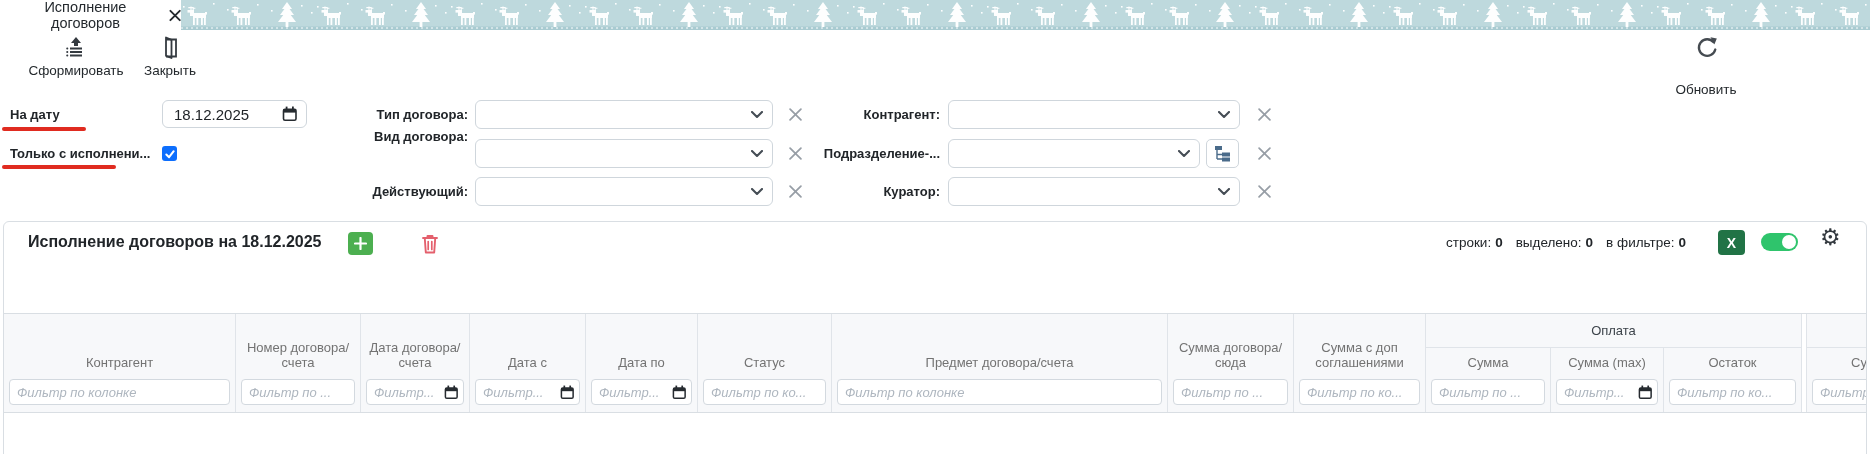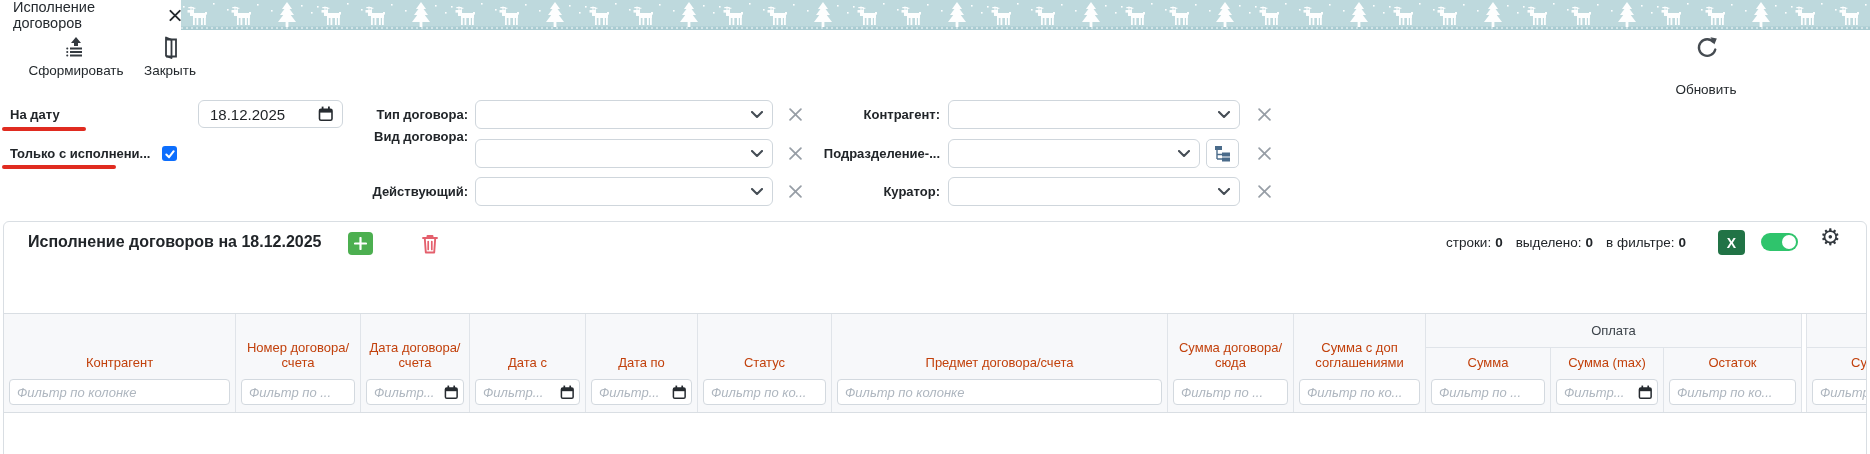--- a/index.html
+++ b/index.html
@@ -1,34 +1,34 @@
 <!DOCTYPE html>
 <html><head>
 <meta charset="utf-8">
 <style>
   html,body{margin:0;padding:0;width:1870px;height:454px;overflow:hidden;background:#fff;
     font-family:"Liberation Sans",sans-serif;color:#212529;position:relative;}
   
-  .tabstrip{position:absolute;left:0;top:0;width:1870px;height:30px;}
+  .tabstrip{position:absolute;left:0;top:0;width:1870px;height:30px;text-align:center;}
   .tab{position:absolute;left:0;top:0;width:181px;height:30px;background:#fff;display:flex;
     align-items:center;gap:11px;padding-left:13px;box-sizing:border-box;font-size:14.5px;color:#24292e;}
   .banner{position:absolute;left:181px;top:0;width:1689px;height:30px;}
   
   .toolbtn{position:absolute;top:36px;display:flex;flex-direction:column;align-items:center;gap:3px;
     font-size:13.5px;color:#24292d;cursor:default;}
   
   .flabel{position:absolute;height:29px;line-height:29px;font-size:13px;font-weight:600;color:#212529;}
   .r-align{text-align:right;}
   .redline{position:absolute;height:4px;background:#e02b20;border-radius:2px;}
   .dd{position:absolute;height:29px;background:#fff;border:1px solid #cfd6dc;border-radius:6px;
     box-sizing:border-box;}
   .dd .chev{position:absolute;right:9px;top:10px;}
   .clearx{position:absolute;width:20px;height:29px;display:flex;align-items:center;justify-content:center;}
   .dateinput{position:absolute;left:162px;top:100px;width:145px;height:28px;border:1px solid #cfd6dc;
-    border-radius:6px;box-sizing:border-box;background:#fff;margin-left:36px;}
+    border-radius:6px;box-sizing:border-box;background:#fff;}
   .dateinput input{border:0;outline:0;background:transparent;width:100px;height:100%;padding:0 0 0 11px;
     font-family:"Liberation Sans",sans-serif;font-size:15px;color:#212529;}
   .dateinput svg{position:absolute;right:8px;top:5px;}
   .checkbox{position:absolute;left:162px;top:146px;width:15px;height:15px;background:#0d6efd;
     border-radius:3px;display:flex;align-items:center;justify-content:center;}
   .treebtn{position:absolute;left:1206px;width:33px;height:29px;border:1px solid #cfd6dc;border-radius:5px;
     background:#fff;display:flex;align-items:center;justify-content:center;box-sizing:border-box;}
   
   .card{position:absolute;left:3px;top:221px;width:1864px;height:240px;background:#fff;
     border:1px solid #d9dee3;border-radius:6px 6px 0 0;box-sizing:border-box;overflow:hidden;}
@@ -42,21 +42,21 @@
     color:#fff;font-weight:700;font-size:14px;display:flex;align-items:center;justify-content:center;}
   .toggle{position:absolute;left:1757px;top:11px;width:37px;height:18px;background:#2fc46c;border-radius:9px;}
   .toggle .knob{position:absolute;right:2px;top:2px;width:14px;height:14px;background:#fff;border-radius:50%;}
   .gear{position:absolute;left:1816px;top:4px;font-size:23px;color:#343a40;line-height:1;}
   .grouphint{position:absolute;left:8px;top:60px;font-size:14px;font-style:italic;color:#495057;}
   
   .thead{position:absolute;left:0;top:91px;width:1940px;height:100px;display:flex;
     background:#f7f8fa;border-top:1px solid #d9dee3;border-bottom:1px solid #d9dee3;box-sizing:border-box;}
   .col{display:flex;flex-direction:column;border-right:1px solid #e0e4e9;box-sizing:border-box;}
   .col-label{flex:1;display:flex;align-items:flex-end;justify-content:center;text-align:center;
-    font-size:13px;color:#c2410c;line-height:1.15;padding:0 3px 6px;box-sizing:border-box;}
+    font-size:13px;color:#737373;line-height:1.15;padding:0 3px 6px;box-sizing:border-box;}
   .col-filter{height:35px;display:flex;align-items:flex-start;padding:2px 5px 0;box-sizing:border-box;}
   .fwrap{position:relative;width:100%;}
   .fwrap input{width:100%;height:26px;border:1px solid #d3d9df;border-radius:4px;box-sizing:border-box;
     padding:0 7px;font-family:"Liberation Sans",sans-serif;font-size:13px;color:#495057;background:#fff;outline:0;}
   .fwrap input::placeholder{font-style:italic;color:#aeb6bf;opacity:1;}
   .fwrap.hascal input{padding-right:22px;}
   .fwrap.hascal svg{position:absolute;right:5px;top:6px;}
   .colgroup{display:flex;flex-direction:column;box-sizing:border-box;}
   .group-label{height:34px;display:flex;align-items:center;justify-content:center;font-size:13px;color:#3c434a;
     border-bottom:1px solid #e0e4e9;border-right:1px solid #e0e4e9;box-sizing:border-box;}

